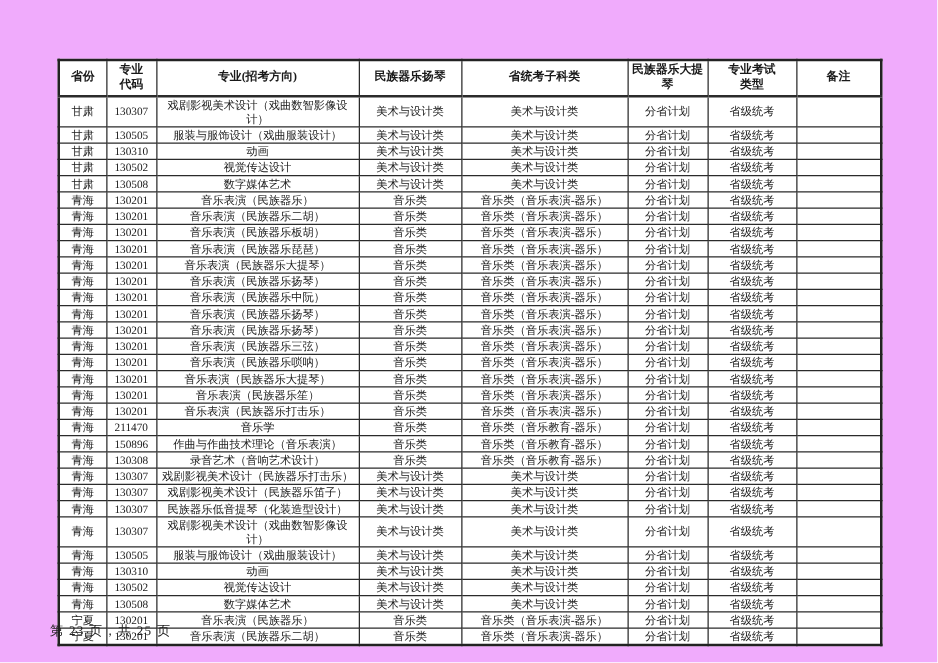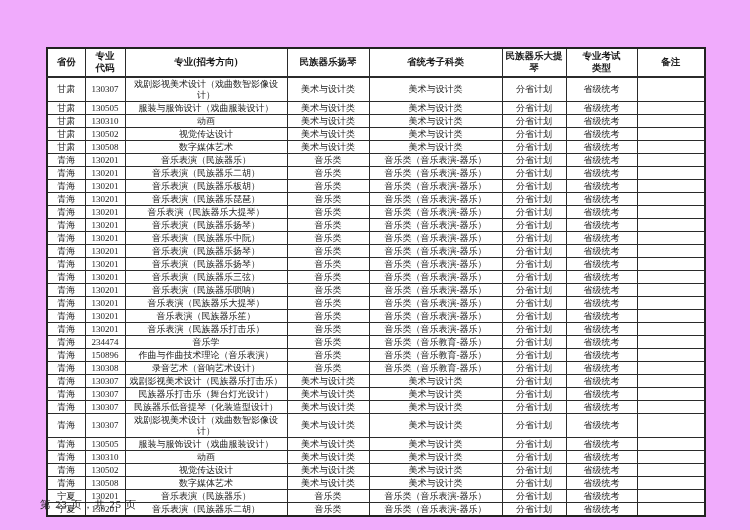--- a/index.html
+++ b/index.html
@@ -283,21 +283,21 @@
           <td>130201</td>
           <td>音乐表演（民族器乐打击乐）</td>
           <td>音乐类</td>
           <td>音乐类（音乐表演-器乐）</td>
           <td>分省计划</td>
           <td>省级统考</td>
           <td></td>
         </tr>
         <tr>
           <td>青海</td>
-          <td>234474</td>
+          <td>211470</td>
           <td>音乐学</td>
           <td>音乐类</td>
           <td>音乐类（音乐教育-器乐）</td>
           <td>分省计划</td>
           <td>省级统考</td>
           <td></td>
         </tr>
         <tr>
           <td>青海</td>
           <td>150896</td>
@@ -324,21 +324,21 @@
           <td>戏剧影视美术设计（民族器乐打击乐）</td>
           <td>美术与设计类</td>
           <td>美术与设计类</td>
           <td>分省计划</td>
           <td>省级统考</td>
           <td></td>
         </tr>
         <tr>
           <td>青海</td>
           <td>130307</td>
-          <td>民族器乐打击乐（舞台灯光设计）</td>
+          <td>戏剧影视美术设计（民族器乐笛子）</td>
           <td>美术与设计类</td>
           <td>美术与设计类</td>
           <td>分省计划</td>
           <td>省级统考</td>
           <td></td>
         </tr>
         <tr>
           <td>青海</td>
           <td>130307</td>
           <td>民族器乐低音提琴（化装造型设计）</td>

